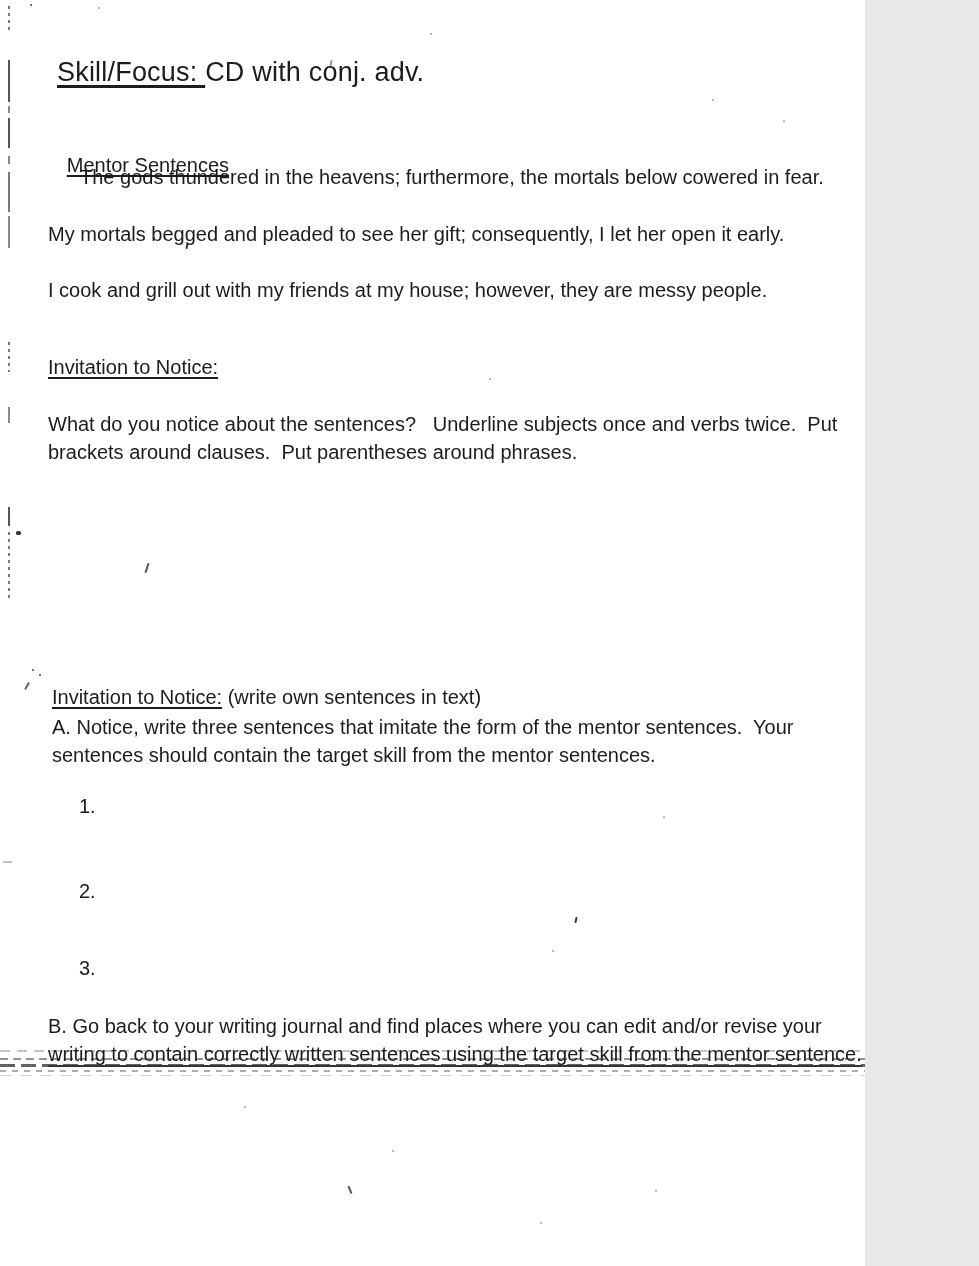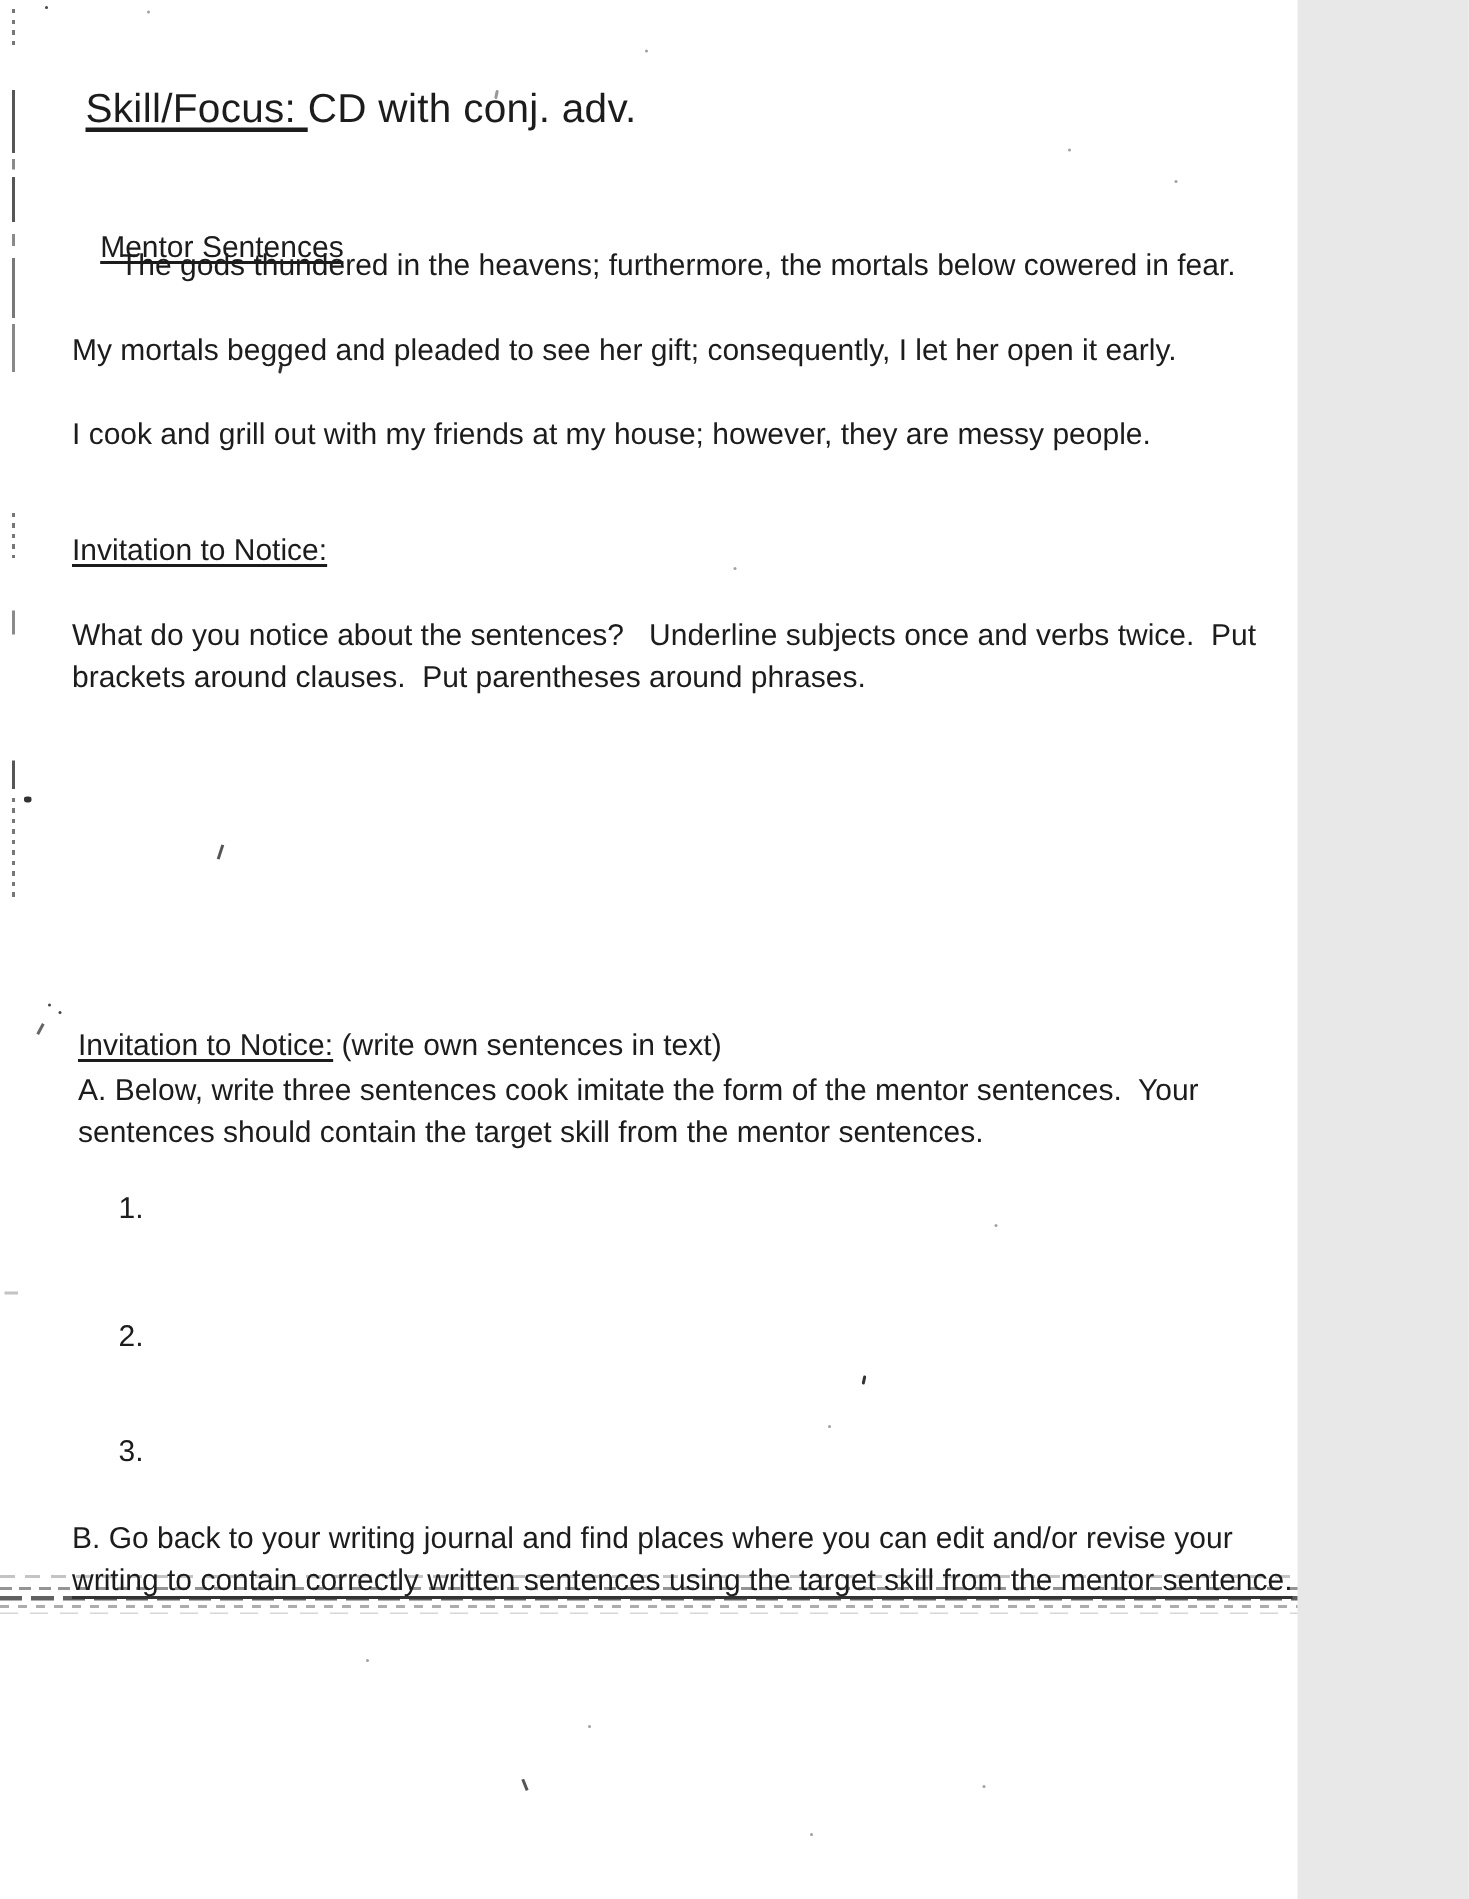--- a/index.html
+++ b/index.html
@@ -67,21 +67,21 @@
   </div>
   <div class="txt body-line" style="left:48px;top:163px;margin-left:32px;">The gods thundered in the heavens; furthermore, the mortals below cowered in fear.</div>
   <div class="txt body-line" style="left:48px;top:220px;">My mortals begged and pleaded to see her gift; consequently, I let her open it early.</div>
   <div class="txt body-line" style="left:48px;top:276px;">I cook and grill out with my friends at my house; however, they are messy people.</div>
 
   <div class="txt heading h-underline" style="left:48px;top:356px;">Invitation to Notice:</div>
   <div class="txt body-line" style="left:48px;top:410px;">What do you notice about the sentences?   Underline subjects once and verbs twice.  Put</div>
   <div class="txt body-line" style="left:48px;top:438px;">brackets around clauses.  Put parentheses around phrases.</div>
 
   <div class="txt" style="left:52px;top:686px;"><span class="heading h-underline">Invitation to Notice:</span><span class="heading"> (write own sentences in text)</span></div>
-  <div class="txt body-line" style="left:52px;top:713px;">A. Below, write three sentences cook imitate the form of the mentor sentences.  Your</div>
+  <div class="txt body-line" style="left:52px;top:713px;">A. Notice, write three sentences that imitate the form of the mentor sentences.  Your</div>
   <div class="txt body-line" style="left:52px;top:741px;">sentences should contain the target skill from the mentor sentences.</div>
 
   <div class="txt list-num" style="left:79px;top:795px;">1.</div>
   <div class="txt list-num" style="left:79px;top:880px;">2.</div>
   <div class="txt list-num" style="left:79px;top:957px;">3.</div>
 
   <div class="txt body-line" style="left:48px;top:1012px;">B. Go back to your writing journal and find places where you can edit and/or revise your</div>
   <div class="txt body-line b-underlined" style="left:48px;top:1040px;">writing to contain correctly written sentences using the target skill from the mentor sentence.</div>
 
   <div class="band r1"></div>

